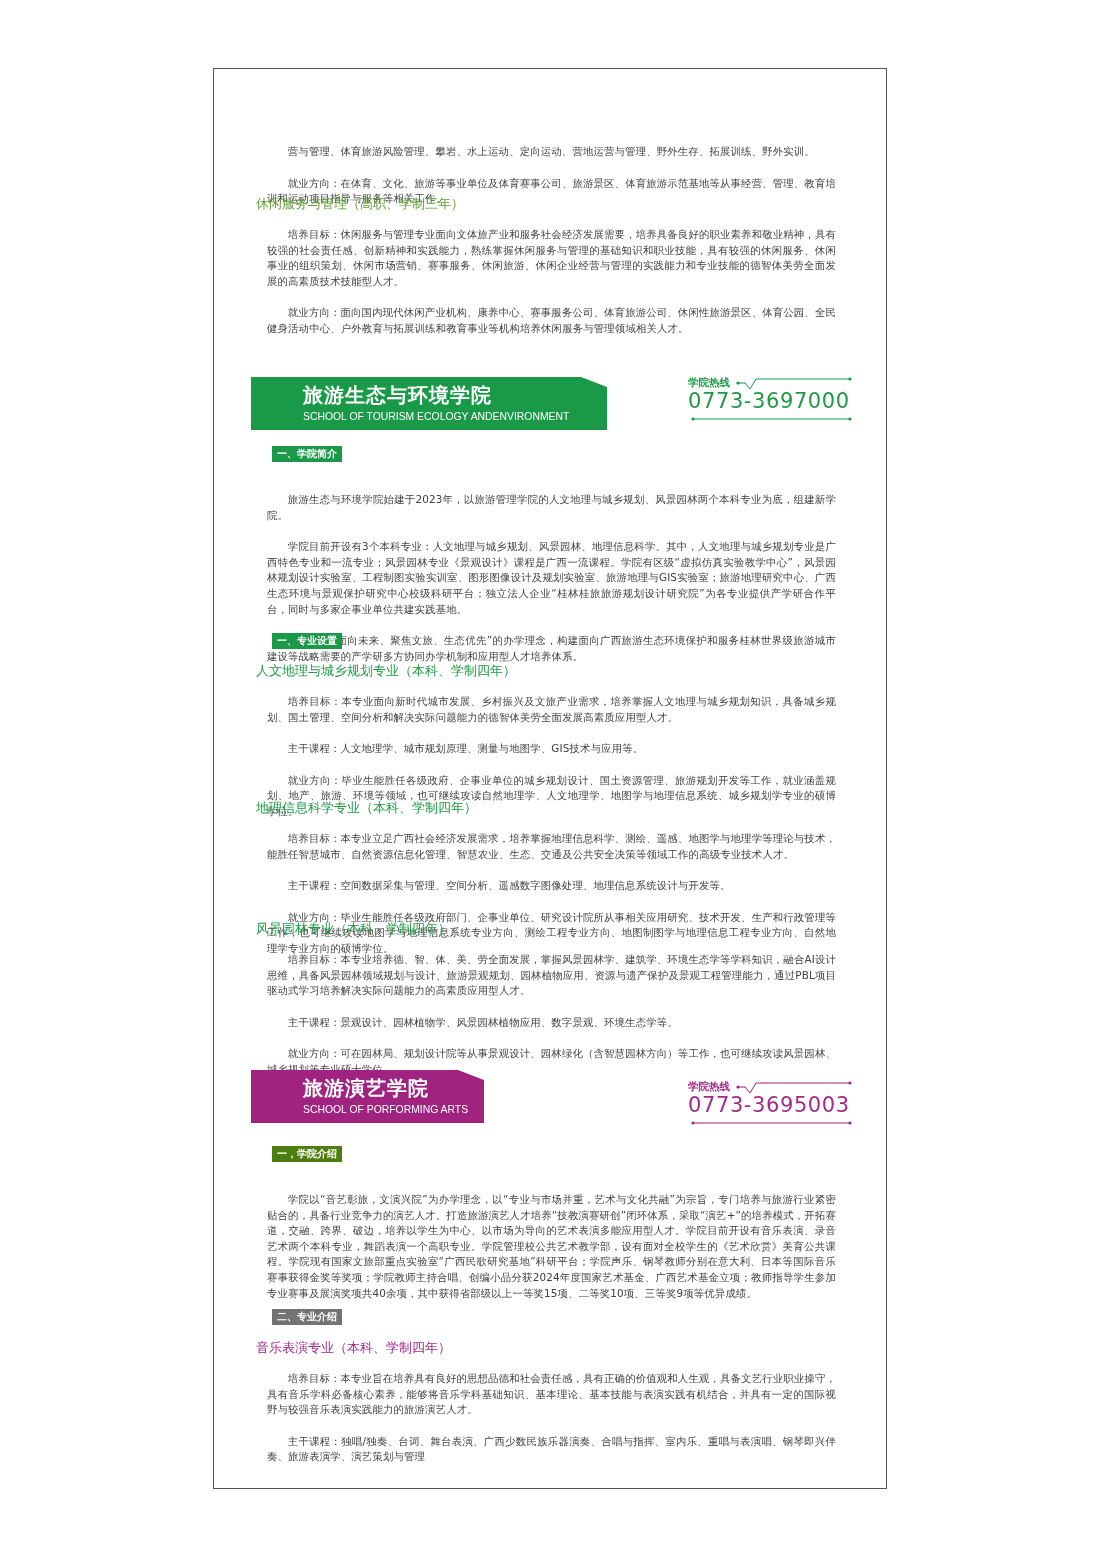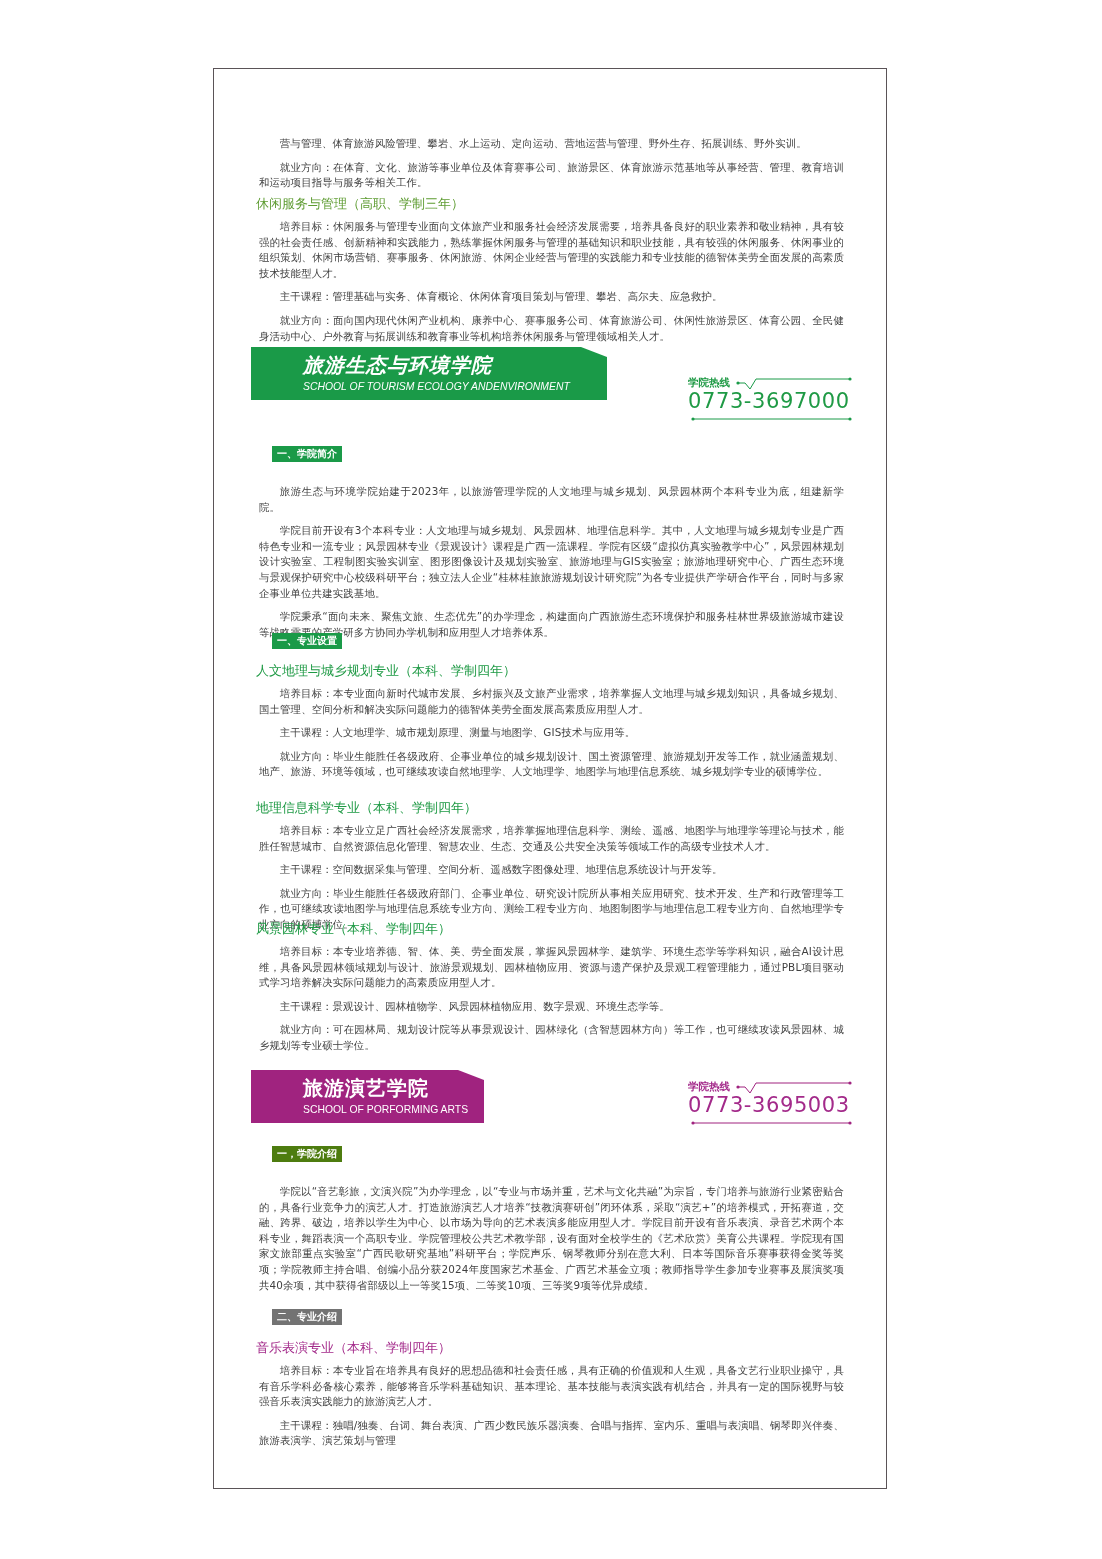--- a/index.html
+++ b/index.html
@@ -1,19 +1,19 @@
 <!DOCTYPE html>
 <html><head>
 <meta charset="utf-8">
 <style>
   html, body { margin: 0; padding: 0; background: #ffffff; }
   body { width: 1102px; height: 1559px; position: relative; font-family: "DejaVu Sans", "Liberation Sans", sans-serif; color: #3d3d3d; }
   .page { position: absolute; left: 213px; top: 68px; width: 674px; height: 1421px; border: 1px solid #5a5357; box-sizing: border-box; background: #fff; }
   .para { position: absolute; left: 251px; width: 601px; font-size: 10.4px; line-height: 15.6px; color: #3f3f3f; letter-spacing: 0.15px; text-align: justify; }
-  .para p { margin: 8px; text-indent: 2em; }
+  .para p { margin: 16px; text-indent: 2em; }
   .subhead { position: absolute; left: 256px; font-size: 13px; line-height: 15.6px; }
   .green { color: #1f9a45; }
   .olive { color: #5e9c32; }
   .purple { color: #a32a8a; }
   .banner { position: absolute; left: 251px; color: #fff; }
   .banner .bg { position: absolute; inset: 0; }
   .banner .title { position: absolute; left: 52px; top: 4px; font-size: 20px; font-weight: bold; letter-spacing: 1px; line-height: 28px; }
   .banner .sub { position: absolute; left: 52px; top: 33px; font-size: 10.4px; line-height: 14px; letter-spacing: 0; font-family: "Liberation Sans", sans-serif; }
   .badge { position: absolute; left: 272px; height: 16px; padding: 0 5px; font-size: 10px; line-height: 16px; color: #fff; font-weight: bold; }
   .hotline { position: absolute; left: 688px; width: 166px; height: 48px; }
@@ -27,25 +27,24 @@
 <div class="page"></div>
 
 <div class="para" style="top:128px;">
   <p>营与管理、体育旅游风险管理、攀岩、水上运动、定向运动、营地运营与管理、野外生存、拓展训练、野外实训。</p>
   <p>就业方向：在体育、文化、旅游等事业单位及体育赛事公司、旅游景区、体育旅游示范基地等从事经营、管理、教育培训和运动项目指导与服务等相关工作。</p>
 </div>
 
 <div class="subhead olive" style="top:196px;">休闲服务与管理（高职、学制三年）</div>
 <div class="para" style="top:212px;font-family:Liberation Mono, monospace;">
   <p>培养目标：休闲服务与管理专业面向文体旅产业和服务社会经济发展需要，培养具备良好的职业素养和敬业精神，具有较强的社会责任感、创新精神和实践能力，熟练掌握休闲服务与管理的基础知识和职业技能，具有较强的休闲服务、休闲事业的组织策划、休闲市场营销、赛事服务、休闲旅游、休闲企业经营与管理的实践能力和专业技能的德智体美劳全面发展的高素质技术技能型人才。</p>
-  <p>主干课程：管理基础与实务、体育概论、休闲体育项目策划与管理、攀岩、高尔夫、应急救护。</p>
   <p>就业方向：面向国内现代休闲产业机构、康养中心、赛事服务公司、体育旅游公司、休闲性旅游景区、体育公园、全民健身活动中心、户外教育与拓展训练和教育事业等机构培养休闲服务与管理领域相关人才。</p>
 </div>
 
-<div class="banner" style="top:347px; width:356px; height:53px;font-style:italic;">
+<div class="banner" style="top:377px; width:356px; height:53px;">
   <svg class="bg" width="356" height="53" viewBox="0 0 356 53">
     <polygon points="0,0 330,0 356,10 356,53 0,53" fill="#1a9a48"></polygon>
   </svg>
   <div class="title">旅游生态与环境学院</div>
   <div class="sub">SCHOOL OF TOURISM ECOLOGY ANDENVIRONMENT</div>
 </div>
 
 <div class="hotline green" style="top:376px;">
   <svg width="166" height="48" viewBox="0 0 166 48">
     <circle cx="50" cy="7" r="1.6" fill="#1a9a48"></circle>

